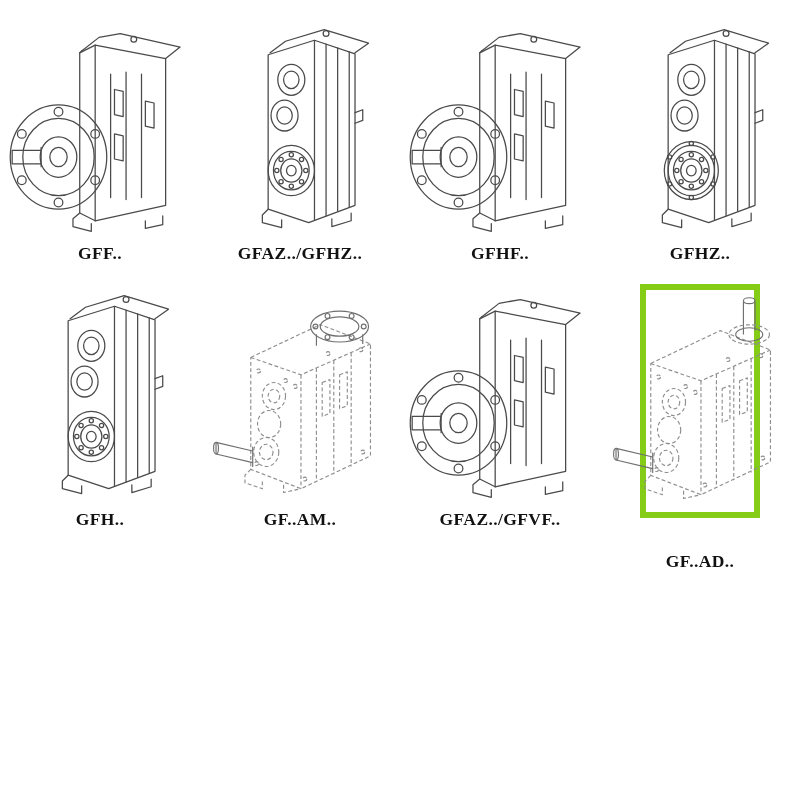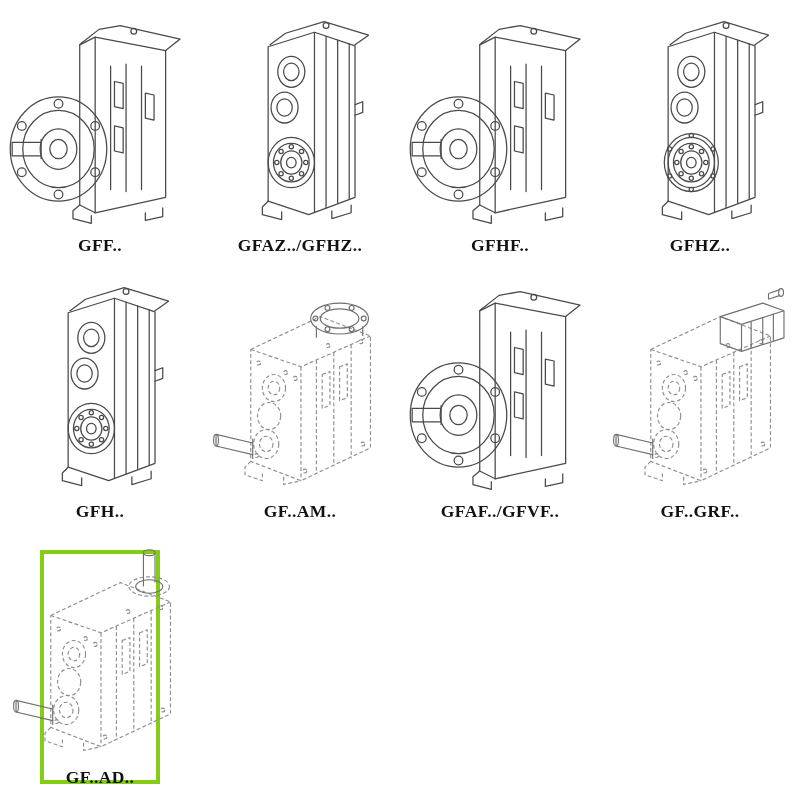--- a/index.html
+++ b/index.html
@@ -1,19 +1,19 @@
 <!DOCTYPE html>
 <html style="--label: #111111; --line: #4a4a4a; --dashed-line: #8f8f8f; --attachment-line: #707070;"><head>
 <meta charset="utf-8">
 <style>
   html,body{margin:0;padding:0;background:#ffffff;}
   body{width:800px;height:800px;font-family:"Liberation Serif",serif;color:var(--label,#111);}
   .grid{display:grid;grid-template-columns:repeat(4,200px);grid-template-rows:repeat(3,266px);width:800px;height:798px;padding-top:2px;box-sizing:border-box;}
-  .cell{display:flex;flex-direction:column;align-items:center;justify-content:center;box-sizing:border-box;padding:2px 2px 4px;}
-  .cell.boxed{border:4px solid #84cc16;}
+  .cell{display:flex;flex-direction:column;align-items:center;justify-content:flex-start;box-sizing:border-box;padding:2px 2px 4px;}
+  .cell.boxed{border:6px solid #84cc16;gap:36px;}
   .drawing{width:184px;height:222px;flex:0 0 auto;}
   .label{font-weight:bold;font-size:17.5px;letter-spacing:.4px;margin-top:1px;white-space:nowrap;color:var(--label,#111);}
   .cell:nth-child(n+11) .label{font-size:20px;}
 </style>
 </head>
 <body>
 
 <svg width="0" height="0" style="position:absolute" aria-hidden="true">
   <defs>
 
@@ -208,30 +208,24 @@
         <use href="#v-shaft-mounted-flange" xlink:href="#v-shaft-mounted-flange"></use>
       </svg>
     <figcaption class="label">GF..AM..</figcaption>
   </figure>
 
 
   <figure class="cell">
     <svg class="drawing" viewBox="0 0 190 230">
         <use href="#v-flange-front" xlink:href="#v-flange-front"></use>
       </svg>
-    <figcaption class="label">GFAF../GFVF..</figcaption>
-  </figure>
-
-
-  <figure class="cell">
-    <svg class="drawing" viewBox="0 0 190 230">
-        <use href="#v-shaft-mounted-adapter" xlink:href="#v-shaft-mounted-adapter"></use>
-      </svg>
-    <figcaption class="label">GF..GRF..</figcaption>
-  </figure>
+    <figcaption class="label">GFAZ../GFVF..</figcaption>
+  </figure>
+
+
 
   <figure class="cell boxed">
     <svg class="drawing" viewBox="0 0 190 230">
         <use href="#v-shaft-mounted-vertical" xlink:href="#v-shaft-mounted-vertical"></use>
       </svg>
     <figcaption class="label">GF..AD..</figcaption>
   </figure>
 
 </div>
 

